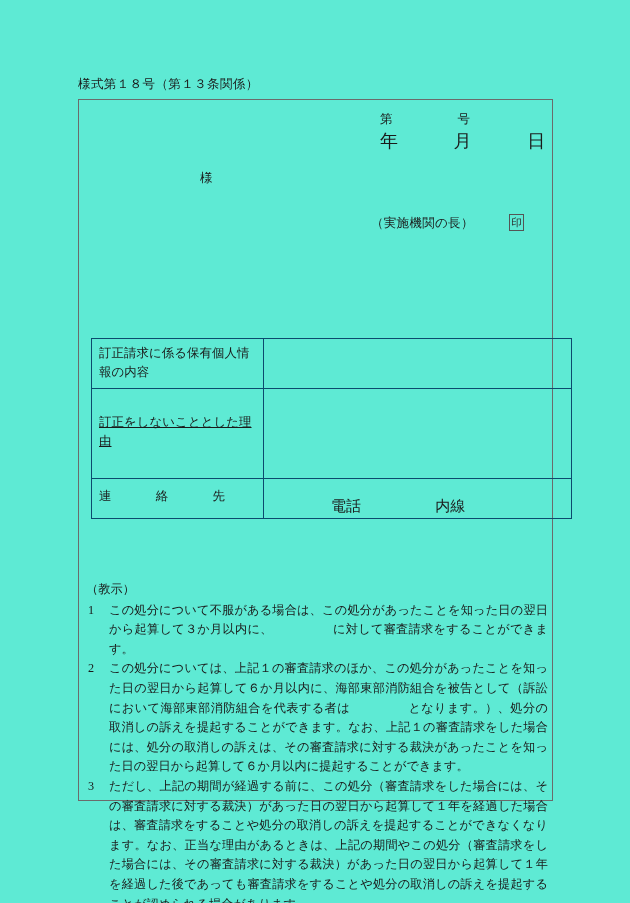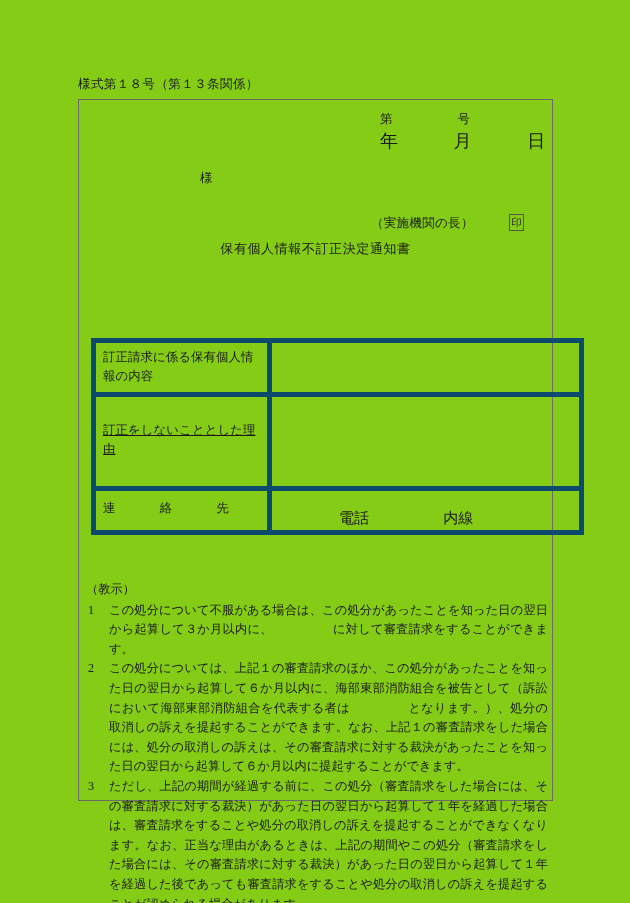--- a/index.html
+++ b/index.html
@@ -14,21 +14,21 @@
     font-family: "Liberation Serif", "DejaVu Serif", serif;
     color: #1a1a1a;
     -webkit-font-smoothing: none;
   }
 
   .page {
     position: absolute;
     left: 0; top: 0;
     width: 630px;
     height: 903px;
-    background: #84cc16;
+    background: #5eead4;
   }
 
   
   .form-no {
     position: absolute;
     left: 78px;
     top: 76px;
     font-size: 12.5px;
     letter-spacing: 0.4px;
     white-space: nowrap;
@@ -126,21 +126,21 @@
   
   .form-table {
     position: absolute;
     left: 91px;
     top: 338px;
     width: 450px;
     border-collapse: collapse;
     table-layout: fixed;
   }
   .form-table td {
-    border: 5px solid #0c4a6e;
+    border: 1px solid #0c4a6e;
     font-size: 12.4px;
     line-height: 19px;
     vertical-align: top;
     padding: 5px 7px 4px 7px;
     letter-spacing: 0.1px;
   }
   .form-table td.label {
     width: 157px;
   }
   .form-table td.value {
@@ -217,21 +217,20 @@
   <div class="outer-frame"></div>
 
   <div class="doc-no">第　　　　　号</div>
   <div class="doc-date">年　　　月　　　日</div>
 
   <div class="addressee">様</div>
 
   <div class="issuer">（実施機関の長）</div>
   <div class="seal-box">印</div>
 
-  <div class="doc-title">保有個人情報不訂正決定通知書</div>
 
 
   <table class="form-table">
     <tbody>
         <tr class="row-a">
       <td class="label">訂正請求に係る保有個人情報の内容</td>
       <td class="value"></td>
     </tr>
     <tr class="row-c">
       <td class="label">訂正をしないこととした理由</td>

